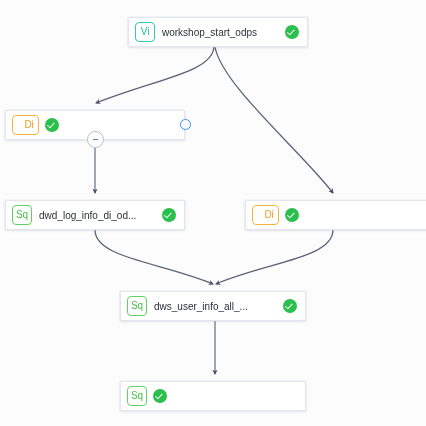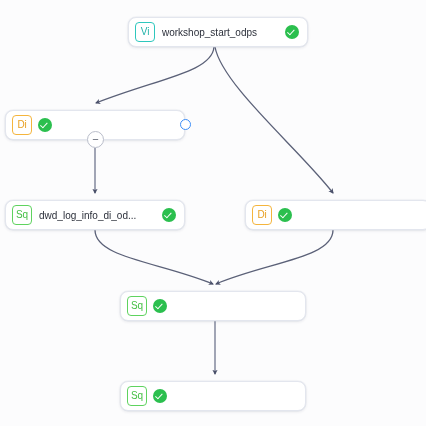--- a/index.html
+++ b/index.html
@@ -28,21 +28,21 @@
     pointer-events: none;
   }
   .node {
     position: absolute;
     box-sizing: border-box;
     height: 30px;
     display: flex;
     align-items: center;
     background: #ffffff;
     border: 1px solid #e3e6ee;
-    border-radius: 8px;
+    border-radius: 1px;
     box-shadow: 0 1px 3px rgba(40,48,80,0.10), 0 0 0 0.5px rgba(230,233,240,0.6);
     padding: 0 8px 0 6px;
     z-index: 2;
   }
   .type-badge {
     flex: 0 0 auto;
     width: 18px;
     height: 18px;
     border-radius: 4px;
     border: 1.5px solid #ccc;
@@ -55,20 +55,21 @@
     background: #ffffff;
     letter-spacing: -0.2px;
   }
   .badge-vi {
     border-color: #2ec7bd;
     color: #22b3aa;
   }
   .badge-di {
     border-color: #f5b53d;
     color: #e8a021;
+    padding-left: 7px;
   }
   .badge-sq {
     border-color: #5fd35f;
     color: #45bf45;
   }
   .node-label {
     flex: 1 1 auto;
     margin-left: 7px;
     font-size: 10px;
     color: #2b2f3a;
@@ -168,20 +169,21 @@
     <span class="status-dot"></span>
   </div>
 
   <div class="node" style="left:245px; top:200px; width:186px;">
     <span class="type-badge badge-di">Di</span>
     <span class="status-dot"></span>
   </div>
 
   <div class="node" style="left:120px; top:291px; width:186px;">
     <span class="type-badge badge-sq">Sq</span>
+    <span class="node-label">dws_user_info_all_...</span>
     <span class="status-dot"></span>
   </div>
 
   <div class="node" style="left:120px; top:381px; width:186px;">
     <span class="type-badge badge-sq">Sq</span>
     <span class="status-dot"></span>
   </div>
 
 </div>
 

